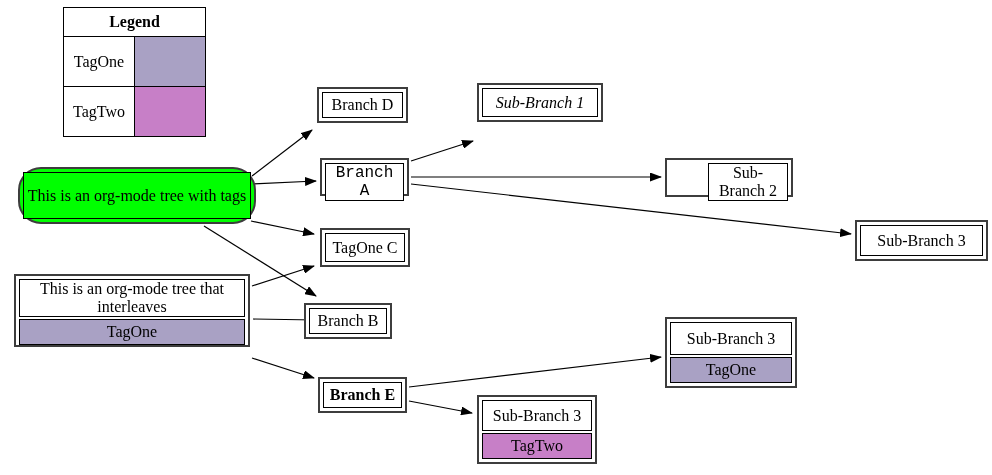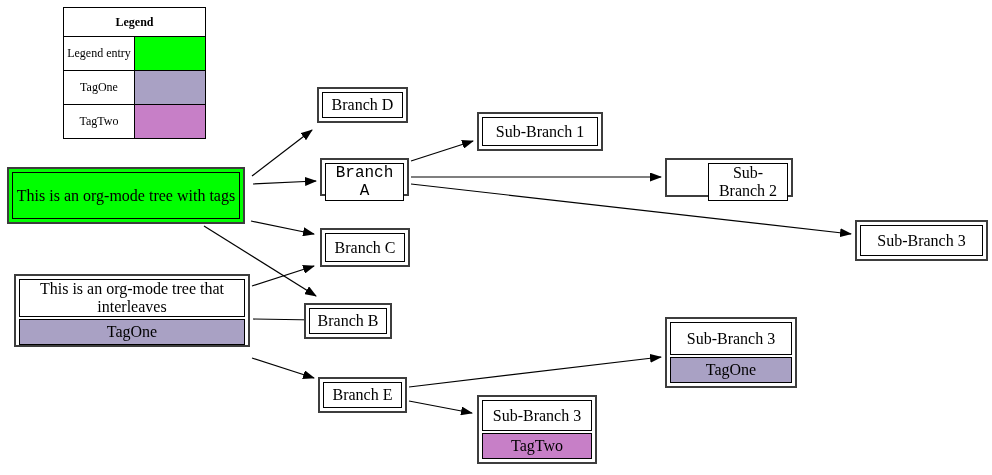--- a/index.html
+++ b/index.html
@@ -53,21 +53,21 @@
     left: 63px;
     top: 7px;
     width: 143px;
     height: 130px;
     border-collapse: collapse;
     background: #ffffff;
     table-layout: fixed;
   }
   #legend th, #legend td {
     border: 1.5px solid #000000;
-    font-size: 12px;
+    font-size: 16px;
     text-align: center;
     padding: 0;
   }
   #legend th {
     font-weight: bold;
     height: 28px;
   }
   #legend td { height: 33px; }
   #legend .legend-label { width: 107px; }
   #legend .legend-swatch { width: 33px; }
@@ -97,56 +97,52 @@
     </svg>
 
   <table id="legend">
     <thead>
       <tr>
         <th colspan="2">Legend</th>
       </tr>
     </thead>
     <tbody id="legend-body">
         <tr>
-          <td class="legend-label">Legend entry</td>
-          <td class="legend-swatch" style="background: rgb(0, 255, 0);"></td>
-        </tr>
-        <tr>
           <td class="legend-label">TagOne</td>
           <td class="legend-swatch" style="background: rgb(169, 161, 196);"></td>
         </tr>
         <tr>
           <td class="legend-label">TagTwo</td>
           <td class="legend-swatch" style="background: rgb(199, 127, 199);"></td>
         </tr>
       </tbody>
   </table>
-<div class="node" style="left: 7px; top: 167px; width: 238px; height: 57px; background: rgb(0, 255, 0);">
+<div class="node" style="left: 18px; top: 167px; width: 238px; height: 57px; background: rgb(0, 255, 0); border-radius: 23px;">
       <div class="cell title" style="background: rgb(0, 255, 0);">This is an org-mode tree with tags</div>
     </div>
     <div class="node" style="left: 14px; top: 274px; width: 236px; height: 73px; background: rgb(255, 255, 255);">
       <div class="cell title" style="background: rgb(255, 255, 255);">This is an org-mode tree that interleaves</div>
       <div class="cell tag" style="background: rgb(169, 161, 196);">TagOne</div>
     </div>
     <div class="node" style="left: 317px; top: 87px; width: 91px; height: 36px; background: rgb(255, 255, 255);">
       <div class="cell title" style="background: rgb(255, 255, 255);">Branch D</div>
     </div>
     <div class="node" style="left: 320px; top: 158px; width: 89px; height: 38px; background: rgb(255, 255, 255);">
       <div class="cell title" style="background: rgb(255, 255, 255); font-family: Liberation Mono, monospace;">Branch A</div>
     </div>
     <div class="node" style="left: 320px; top: 228px; width: 90px; height: 39px; background: rgb(255, 255, 255);">
-      <div class="cell title" style="background: rgb(255, 255, 255);">Branch C</div>
+      <div class="cell title" style="background: rgb(255, 255, 255);">TagOne C</div>
     </div>
     <div class="node" style="left: 304px; top: 303px; width: 88px; height: 36px; background: rgb(255, 255, 255);">
       <div class="cell title" style="background: rgb(255, 255, 255);">Branch B</div>
     </div>
-    <div class="node" style="left: 318px; top: 377px; width: 89px; height: 36px; background: rgb(255, 255, 255);">
+    <div class="node" style="left: 318px; top: 377px; width: 89px; height: 36px; background: rgb(255, 255, 255); font-weight: bold;">
       <div class="cell title" style="background: rgb(255, 255, 255);">Branch E</div>
     </div>
-    <div class="node" style="left: 477px; top: 112px; width: 126px; height: 39px; background: rgb(255, 255, 255);">
+    <div class="node" style="left: 477px; top: 83px; width: 126px; height: 39px; background: rgb(255, 255, 255); font-style: italic;">
       <div class="cell title" style="background: rgb(255, 255, 255);">Sub-Branch 1</div>
     </div>
     <div class="node" style="left: 665px; top: 158px; width: 128px; height: 39px; background: rgb(255, 255, 255); padding-left: 41px;">
       <div class="cell title" style="background: rgb(255, 255, 255);">Sub-Branch 2</div>
     </div>
     <div class="node" style="left: 855px; top: 220px; width: 133px; height: 41px; background: rgb(255, 255, 255);">
       <div class="cell title" style="background: rgb(255, 255, 255);">Sub-Branch 3</div>
     </div>
     <div class="node" style="left: 665px; top: 317px; width: 132px; height: 71px; background: rgb(255, 255, 255);">
       <div class="cell title" style="background: rgb(255, 255, 255);">Sub-Branch 3</div>

